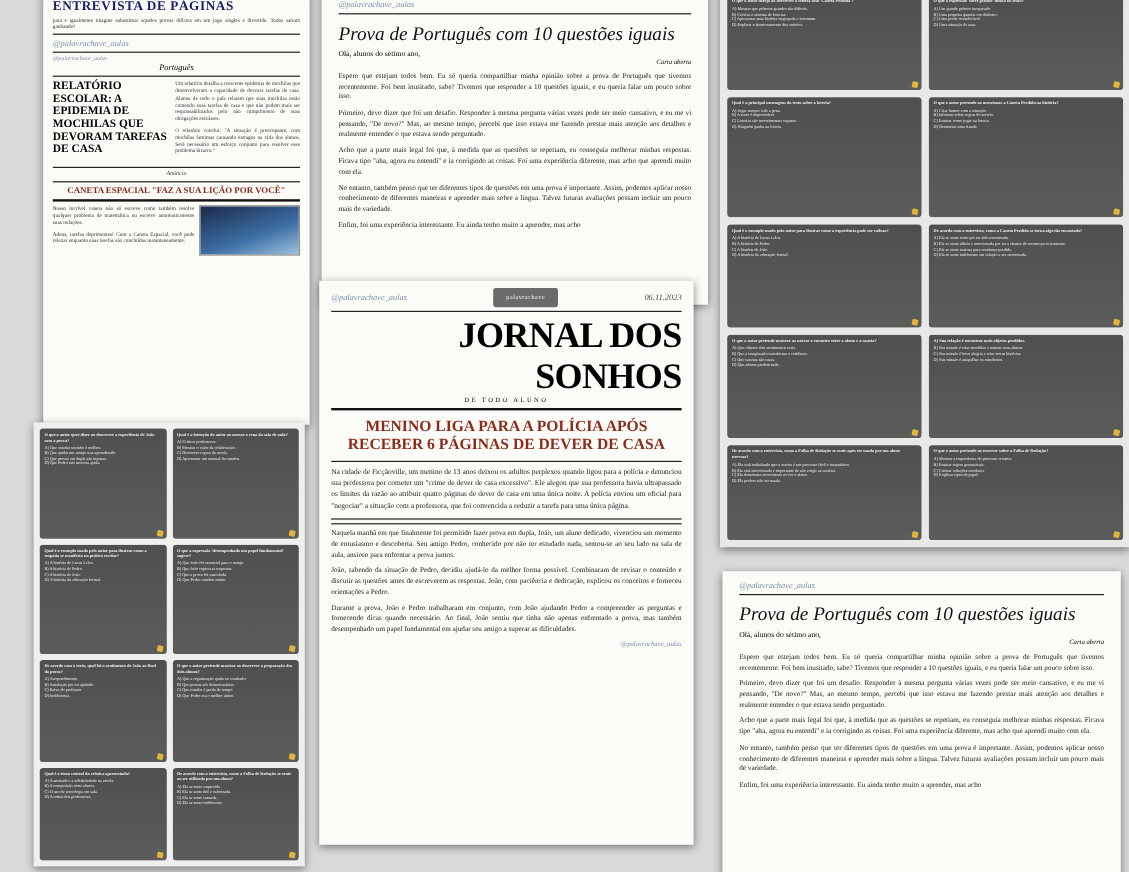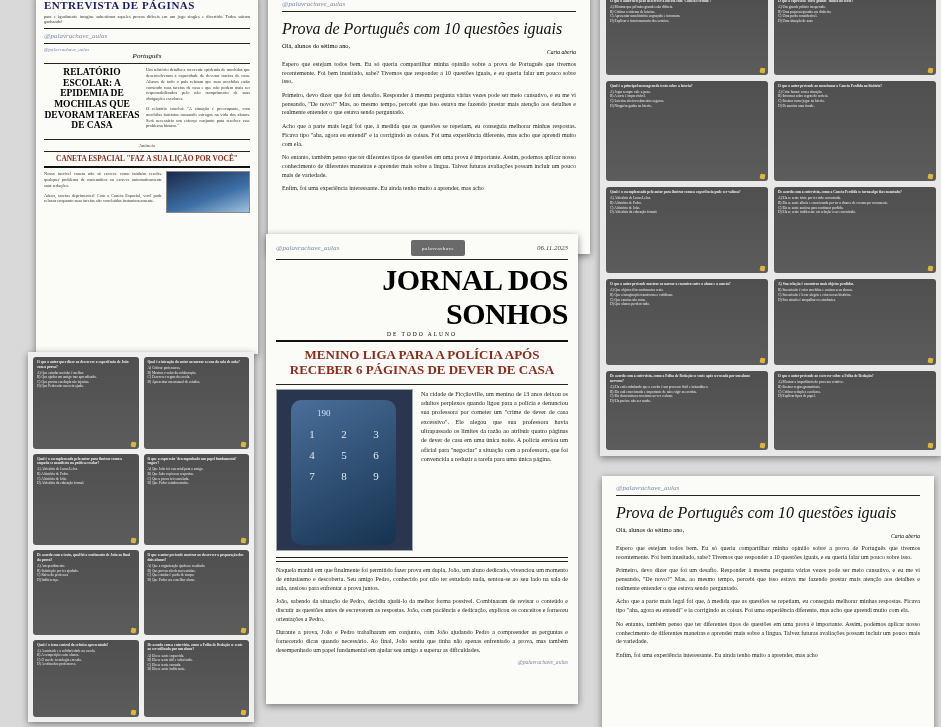--- a/index.html
+++ b/index.html
@@ -19,21 +19,21 @@
   }
   .handle{font-family:"Liberation Serif",serif;font-style:italic;color:#7a8ba8;font-size:7px;}
   .rule{border:0;border-top:1px solid #222;margin:3px 0;}
   .rule2{border:0;border-top:2px solid #111;margin:3px 0;}
 
   
   #sheetA{left:36px;top:-6px;width:222px;height:360px;padding:6px 8px;}
   #sheetA .titleA{font-weight:bold;font-size:11px;letter-spacing:.5px;color:#1b1b6b;line-height:1.05;}
   #sheetA .colwrap{display:flex;gap:6px;}
   #sheetA .tiny{font-size:4.4px;line-height:1.32;text-align:justify;color:#333;}
-  #sheetA .hdr2{font-size:9.5px;font-weight:bold;text-align:center;line-height:1.12;}
+  #sheetA .hdr2{font-size:9.5px;font-weight:bold;line-height:1.12;}
   #sheetA .anuncio{font-size:5px;text-align:center;font-style:italic;color:#444;margin-top:2px;}
   #sheetA .adtitle{font-size:7.4px;font-weight:bold;color:#8b2a1a;text-align:center;line-height:1.1;}
   #sheetA .adbox{display:flex;gap:4px;margin-top:3px;}
   #sheetA .adimg{width:82px;height:40px;background:linear-gradient(160deg,#1b2a4a,#3d6fa6 60%,#9fc2dd);border:1px solid #888;}
   #sheetA .relatorio-label{font-size:7px;font-style:italic;text-align:center;}
 
   
   #sheetB{left:268px;top:-8px;width:322px;height:262px;padding:8px 14px;}
   #sheetB h1{font-family:"Liberation Serif",serif;font-size:16px;font-style:italic;margin:8px 0 4px;color:#111;font-weight:normal;}
   #sheetB .sub{font-size:6.4px;}
@@ -150,35 +150,20 @@
     <span class="logo">palavrachave</span>
     <span class="handle" style="color:#444">06.11.2023</span>
   </div>
   <hr class="rule">
   <div class="masthead">JORNAL DOS SONHOS</div>
   <div class="mastsub">DE TODO ALUNO</div>
   <hr class="rule2">
   <div class="lead">MENINO LIGA PARA A POLÍCIA APÓS RECEBER 6 PÁGINAS DE DEVER DE CASA</div>
   <hr class="rule">
   <div class="body">
-    <div class="photo">
-      <div class="phone"></div>
-      <div class="num190">190</div>
-      <div class="keys">
-        <span>1</span>
-        <span>2</span>
-        <span>3</span>
-        <span>4</span>
-        <span>5</span>
-        <span>6</span>
-        <span>7</span>
-        <span>8</span>
-        <span>9</span>
-      </div>
-    </div>
     <div class="artcol">Na cidade de Ficçãoville, um menino de 13 anos deixou os adultos perplexos quando ligou para a polícia e denunciou sua professora por cometer um "crime de dever de casa excessivo". Ele alegou que sua professora havia ultrapassado os limites da razão ao atribuir quatro páginas de dever de casa em uma única noite. A polícia enviou um oficial para "negociar" a situação com a professora, que foi convencida a reduzir a tarefa para uma única página.</div>
   </div>
   <hr class="rule" style="margin-top:6px">
   <hr class="rule">
   <div class="cronbody">
     <p>Naquela manhã em que finalmente foi permitido fazer prova em dupla, João, um aluno dedicado, vivenciou um momento de entusiasmo e descoberta. Seu amigo Pedro, conhecido por não ter estudado nada, sentou-se ao seu lado na sala de aula, ansioso para enfrentar a prova juntos.</p>
     <p>João, sabendo da situação de Pedro, decidiu ajudá-lo da melhor forma possível. Combinaram de revisar o conteúdo e discutir as questões antes de escreverem as respostas. João, com paciência e dedicação, explicou os conceitos e forneceu orientações a Pedro.</p>
     <p>Durante a prova, João e Pedro trabalharam em conjunto, com João ajudando Pedro a compreender as perguntas e fornecendo dicas quando necessário. Ao final, João sentiu que tinha não apenas enfrentado a prova, mas também desempenhado um papel fundamental em ajudar seu amigo a superar as dificuldades.</p>
   </div>
   <div class="foot">@palavrachave_aulas</div>

